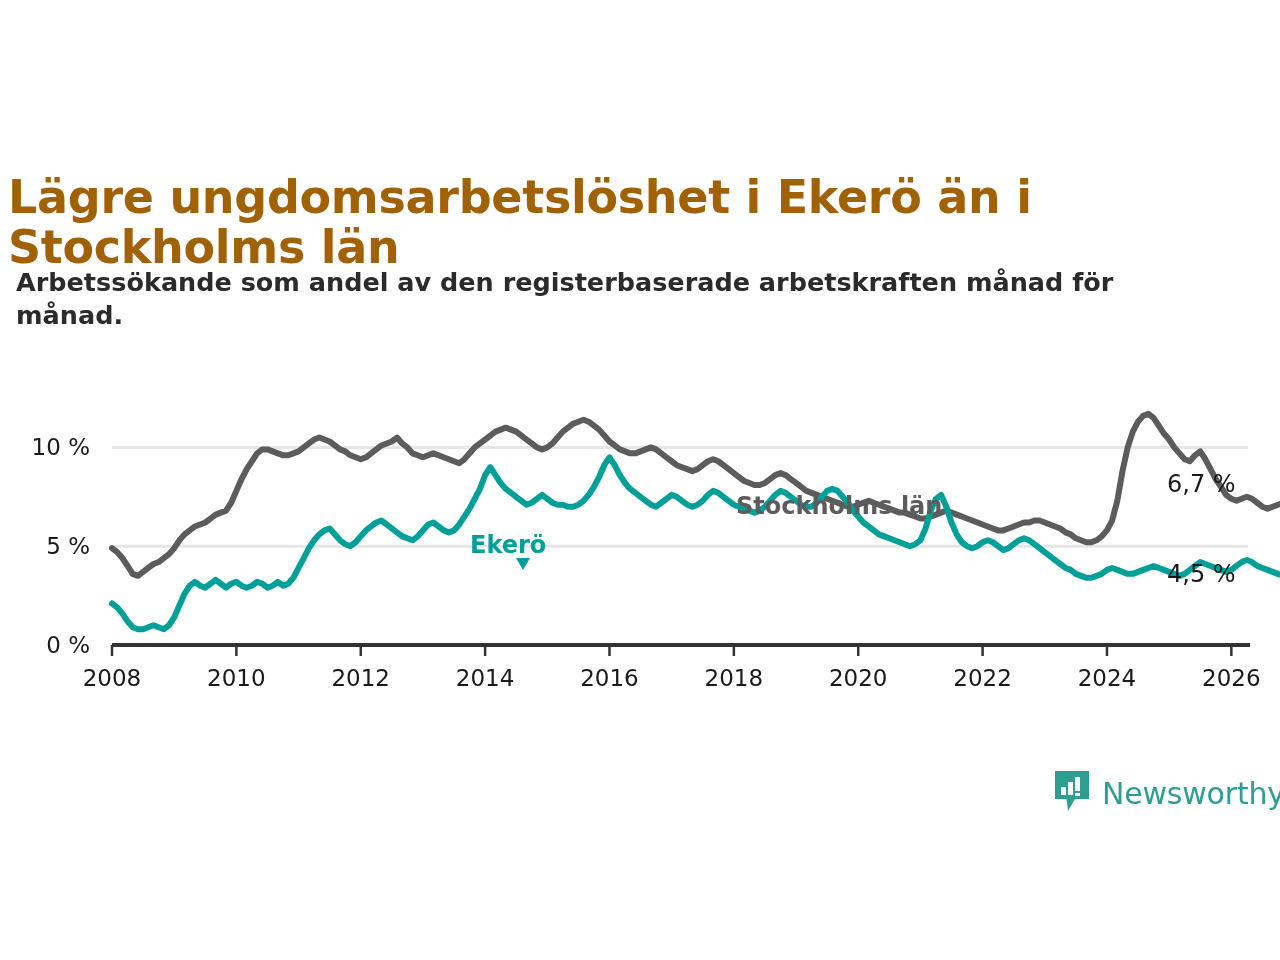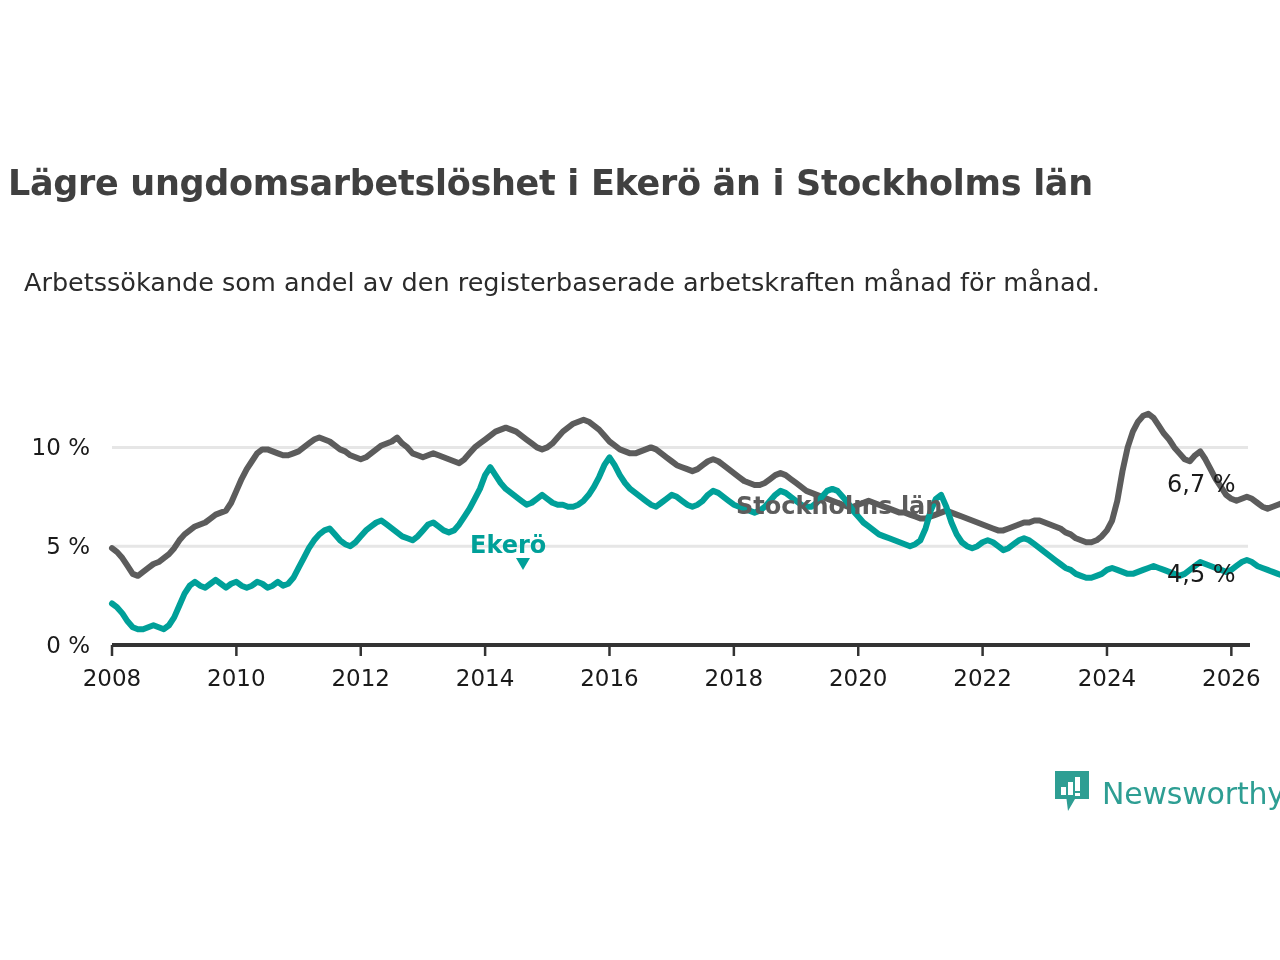--- a/index.html
+++ b/index.html
@@ -18,33 +18,33 @@
   .page {
     position: absolute;
     inset: 0;
     background: #ffffff;
   }
   .chart-title {
     position: absolute;
     left: 8px;
     top: 141px;
     width: 1220px;
-    font-size: 35px;
+    font-size: 46px;
     font-weight: bold;
     letter-spacing: -0.3px;
-    color: #404040;
+    color: #a16207;
     line-height: 1.1;
   }
   .chart-subtitle {
     position: absolute;
-    left: 24px;
+    left: 16px;
     top: 240px;
     width: 1180px;
     font-size: 25.5px;
-    font-weight: normal;
+    font-weight: bold;
     color: #2b2b2b;
     line-height: 1.32;
   }
   .plot-wrap {
     position: absolute;
     left: 0;
     top: 0;
     width: 1280px;
     height: 960px;
   }

